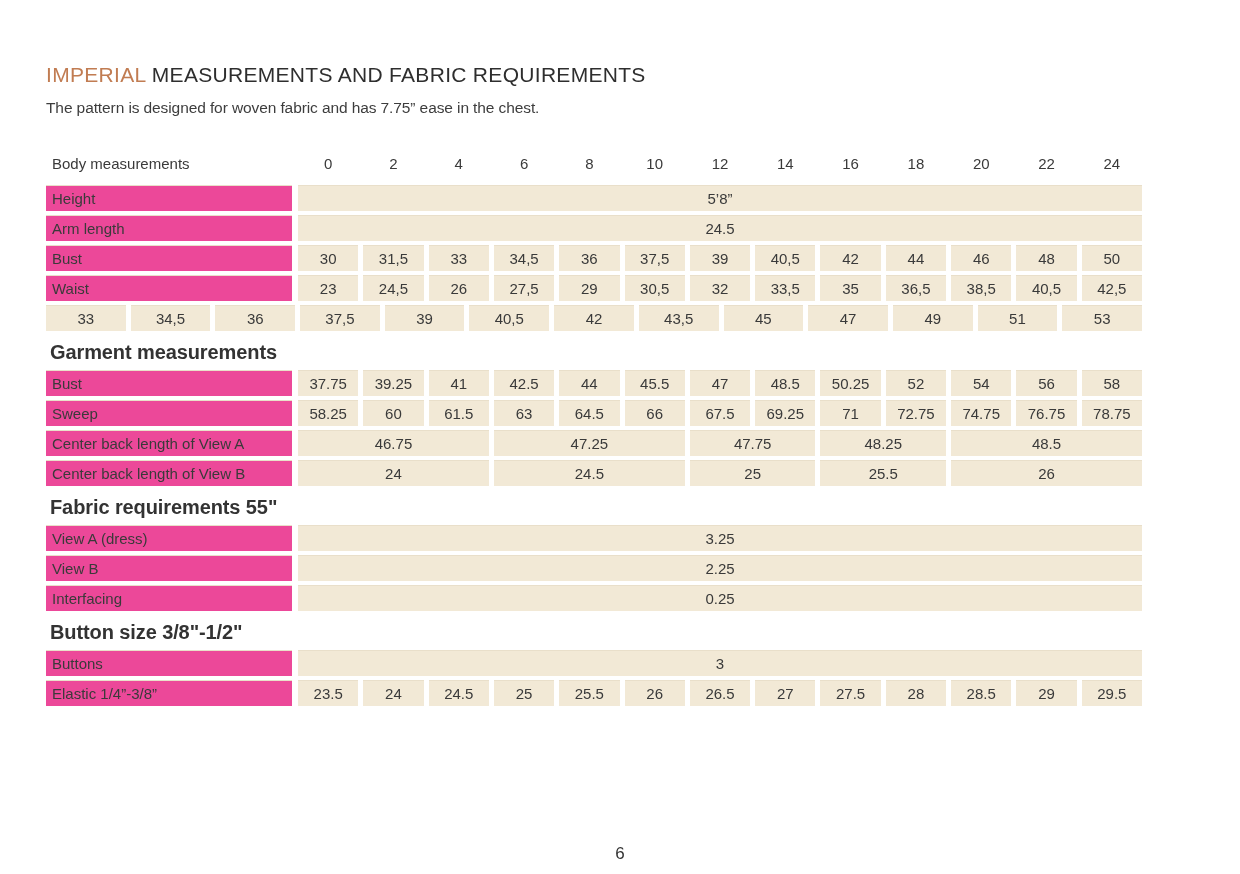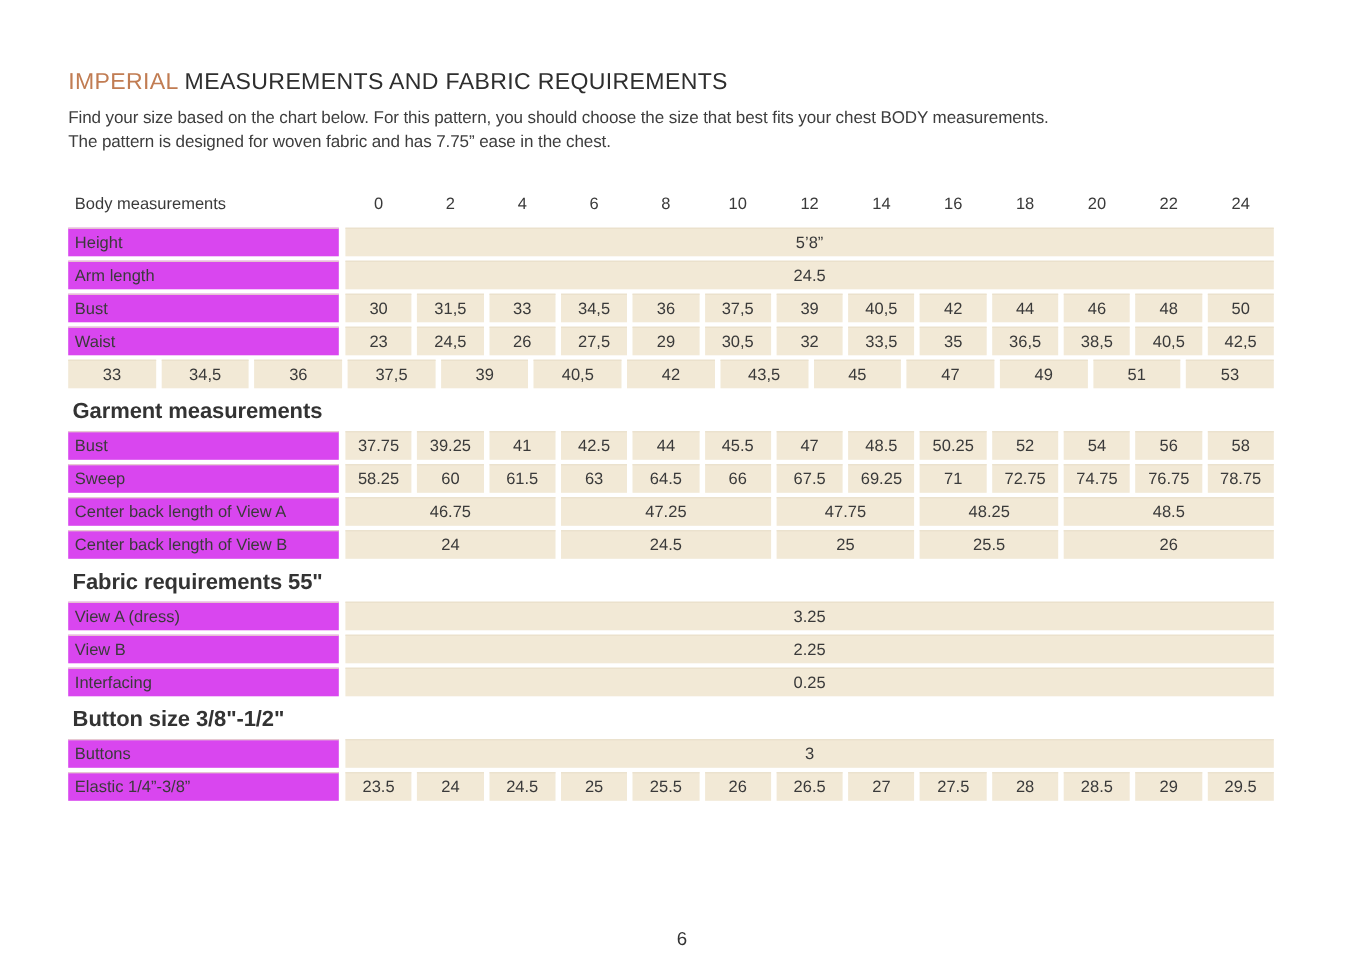--- a/index.html
+++ b/index.html
@@ -4,42 +4,42 @@
 <style>
   * { margin: 0; padding: 0; box-sizing: border-box; }
   html, body { background: #ffffff; }
   body {
     width: 1240px; height: 874px;
     position: relative; overflow: hidden;
     font-family: "Liberation Sans", sans-serif;
     color: #3a3a3a;
     -webkit-font-smoothing: antialiased;
   }
-  .content { position: absolute; left: 62px; top: 62px; width: 1096px; }
+  .content { position: absolute; left: 46px; top: 62px; width: 1096px; }
 
   .title { font-size: 21px; line-height: 26px; letter-spacing: 0.3px; color: #2e2e2e; white-space: nowrap; }
   .title .highlight { color: #c17c52; }
 
   .intro { margin-top: 9px; font-size: 15.5px; line-height: 22px; color: #3d3d3d; letter-spacing: -0.1px; }
 
   .size-table { margin-top: 30px; width: 1096px; }
 
   .trow { display: flex; margin-bottom: 4px; }
   .label-cell, .header-label {
     width: 246px; flex: 0 0 246px; margin-right: 6px;
     font-size: 15px; padding-left: 6px;
     display: flex; align-items: center;
   }
   .data-area { flex: 1; display: grid; grid-template-columns: repeat(13, 1fr); column-gap: 5px; }
 
   .header-row { height: 28px; margin-bottom: 8px; }
   .header-row .hcell { font-size: 15px; display: flex; align-items: center; justify-content: center; }
 
   .data-row { height: 26px; }
-  .data-row .label-cell { background: #d946ef; border-top: 1px solid #e9dfca; }
+  .data-row .label-cell { background: #ec4899; border-top: 1px solid #e9dfca; }
   .cell {
     background: #f2e9d6; border-top: 1px solid #e9dfca;
     font-size: 15px; display: flex; align-items: center; justify-content: center;
     white-space: nowrap;
   }
 
   .section-row { height: 26px; margin: 8px 0 5px; display: flex; align-items: center; }
   .section-label { font-size: 20px; font-weight: bold; color: #333333; padding-left: 4px; letter-spacing: -0.1px; }
 
   .page-number {
@@ -50,21 +50,20 @@
 </head>
 <body>
 
 <div class="content">
 
   <div class="title">
     <span class="highlight">IMPERIAL</span><span> MEASUREMENTS AND FABRIC REQUIREMENTS</span>
   </div>
 
   <div class="intro">
-    <div>Find your size based on the chart below. For this pattern, you should choose the size that best fits your chest BODY measurements.</div>
     <div>The pattern is designed for woven fabric and has 7.75” ease in the chest.</div>
   </div>
 
   <div class="size-table">
     <div class="trow header-row">
       <div class="header-label">Body measurements</div>
       <div class="data-area" id="size-cols">
           <div class="hcell">0</div>
           <div class="hcell">2</div>
           <div class="hcell">4</div>

